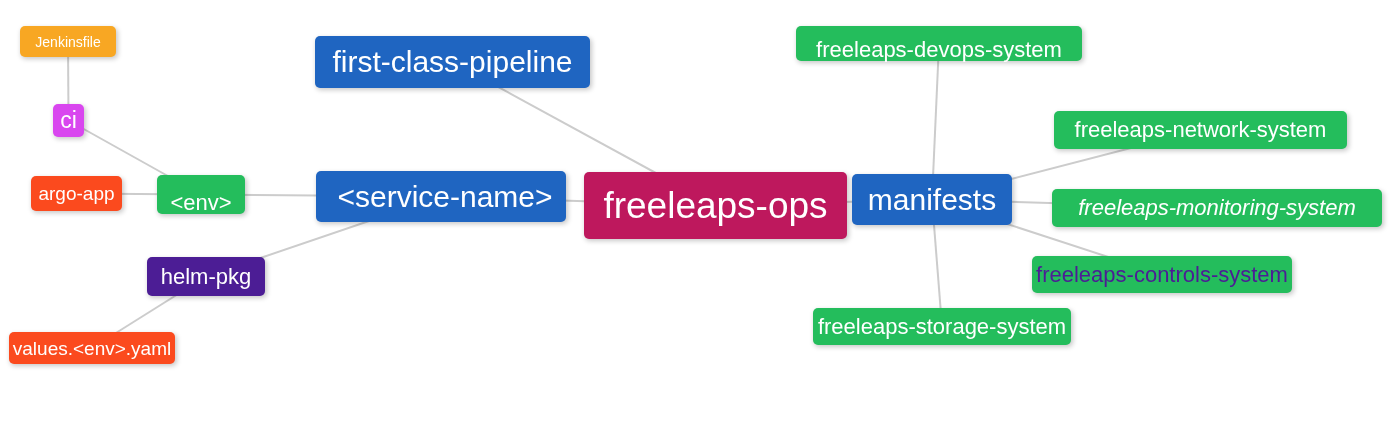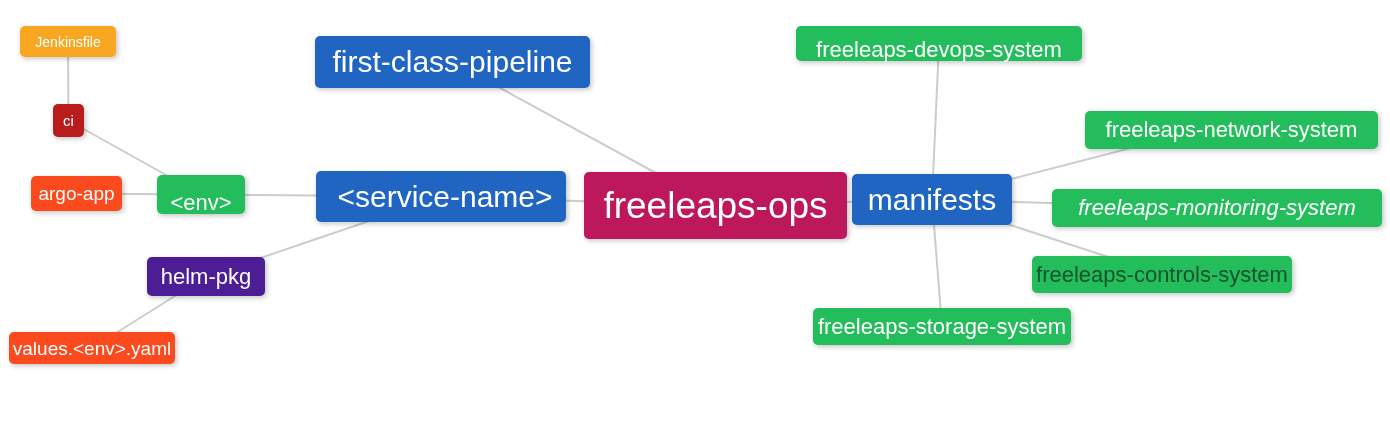--- a/index.html
+++ b/index.html
@@ -71,40 +71,40 @@
     </div>
     <div class="node" style="left: 852px; top: 174px; width: 160px; height: 51px; background: rgb(31, 101, 193); font-size: 30px; color: rgb(255, 255, 255);">
       <span>manifests</span>
     </div>
     <div class="node" style="left: 157px; top: 175px; width: 88px; height: 39px; background: rgb(36, 189, 92); font-size: 22px; color: rgb(255, 255, 255); align-items: flex-end;">
       <span>&lt;env&gt;</span>
     </div>
     <div class="node" style="left: 147px; top: 257px; width: 118px; height: 39px; background: #4c1d95; font-size: 22px; color: rgb(255, 255, 255);">
       <span>helm-pkg</span>
     </div>
-    <div class="node" style="left: 53px; top: 104px; width: 31px; height: 33px; background: #b91c1c; font-size: 15px; color: rgb(255, 255, 255);">
+    <div class="node" style="left: 53px; top: 104px; width: 31px; height: 33px; background: #d946ef; font-size: 23px; color: rgb(255, 255, 255);">
       <span>ci</span>
     </div>
     <div class="node" style="left: 31px; top: 176px; width: 91px; height: 35px; background: rgb(251, 74, 30); font-size: 19px; color: rgb(255, 255, 255);">
       <span>argo-app</span>
     </div>
     <div class="node" style="left: 9px; top: 332px; width: 166px; height: 32px; background: rgb(251, 74, 30); font-size: 19px; color: rgb(255, 255, 255);">
       <span>values.&lt;env&gt;.yaml</span>
     </div>
     <div class="node" style="left: 20px; top: 26px; width: 96px; height: 31px; background: rgb(248, 167, 35); font-size: 14px; color: rgb(255, 255, 255);">
       <span>Jenkinsfile</span>
     </div>
     <div class="node" style="left: 796px; top: 26px; width: 286px; height: 35px; background: rgb(36, 189, 92); font-size: 22px; color: rgb(255, 255, 255); align-items: flex-end;">
       <span>freeleaps-devops-system</span>
     </div>
-    <div class="node" style="left: 1054px; top: 111px; width: 293px; height: 38px; background: rgb(36, 189, 92); font-size: 22px; color: rgb(255, 255, 255); margin-left: 31px;">
+    <div class="node" style="left: 1054px; top: 111px; width: 293px; height: 38px; background: rgb(36, 189, 92); font-size: 22px; color: rgb(255, 255, 255);">
       <span>freeleaps-network-system</span>
     </div>
     <div class="node" style="left: 1052px; top: 189px; width: 330px; height: 38px; background: rgb(36, 189, 92); font-size: 22px; color: rgb(255, 255, 255); font-style: italic;">
       <span>freeleaps-monitoring-system</span>
     </div>
-    <div class="node" style="left: 1032px; top: 256px; width: 260px; height: 37px; background: rgb(36, 189, 92); font-size: 22px; color: #14532d;">
+    <div class="node" style="left: 1032px; top: 256px; width: 260px; height: 37px; background: rgb(36, 189, 92); font-size: 22px; color: #4c1d95;">
       <span>freeleaps-controls-system</span>
     </div>
     <div class="node" style="left: 813px; top: 308px; width: 258px; height: 37px; background: rgb(36, 189, 92); font-size: 22px; color: rgb(255, 255, 255);">
       <span>freeleaps-storage-system</span>
     </div>
   </div>
 
 </body></html>

